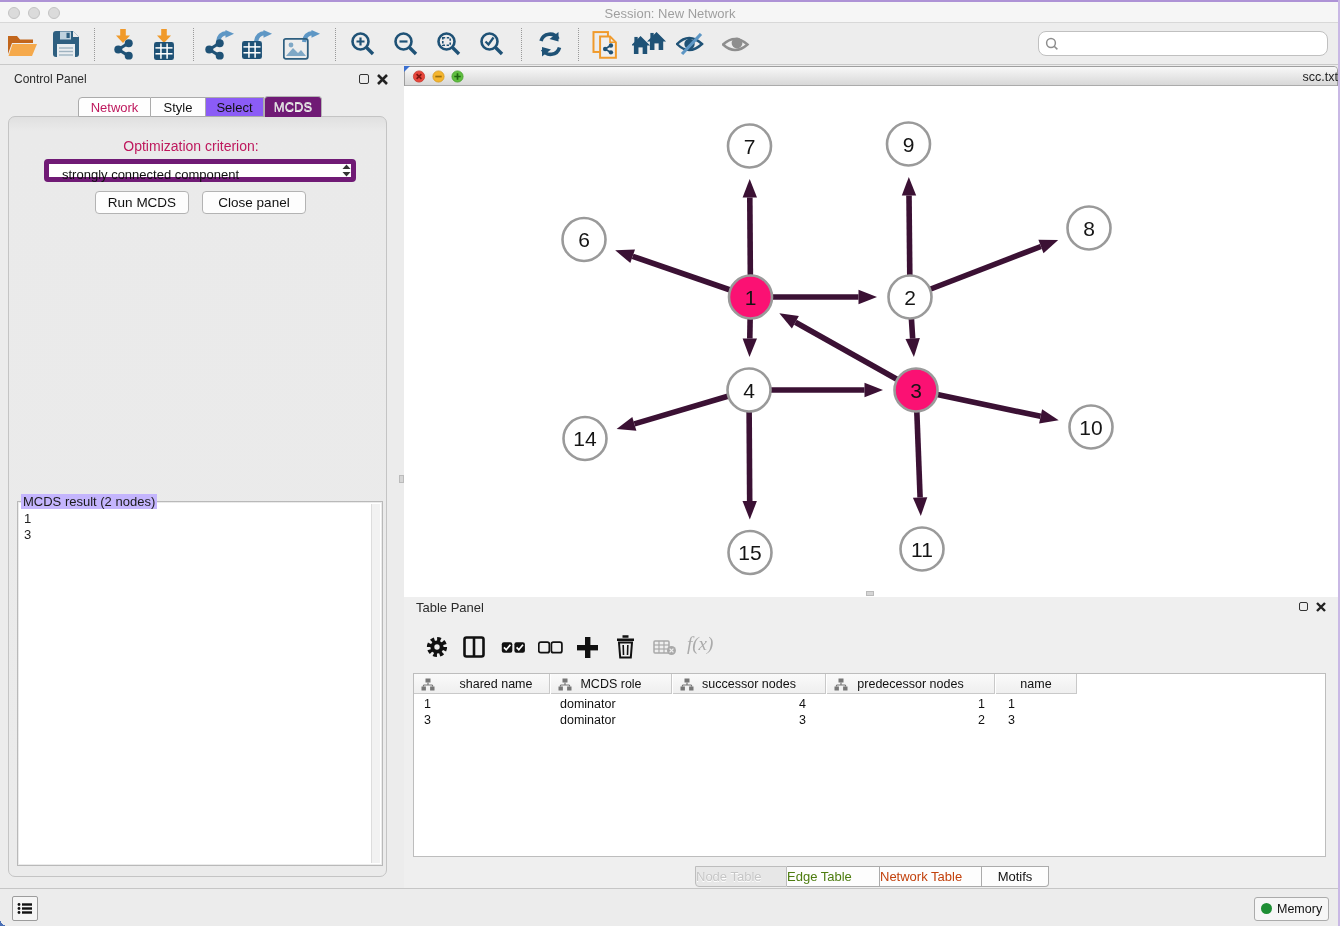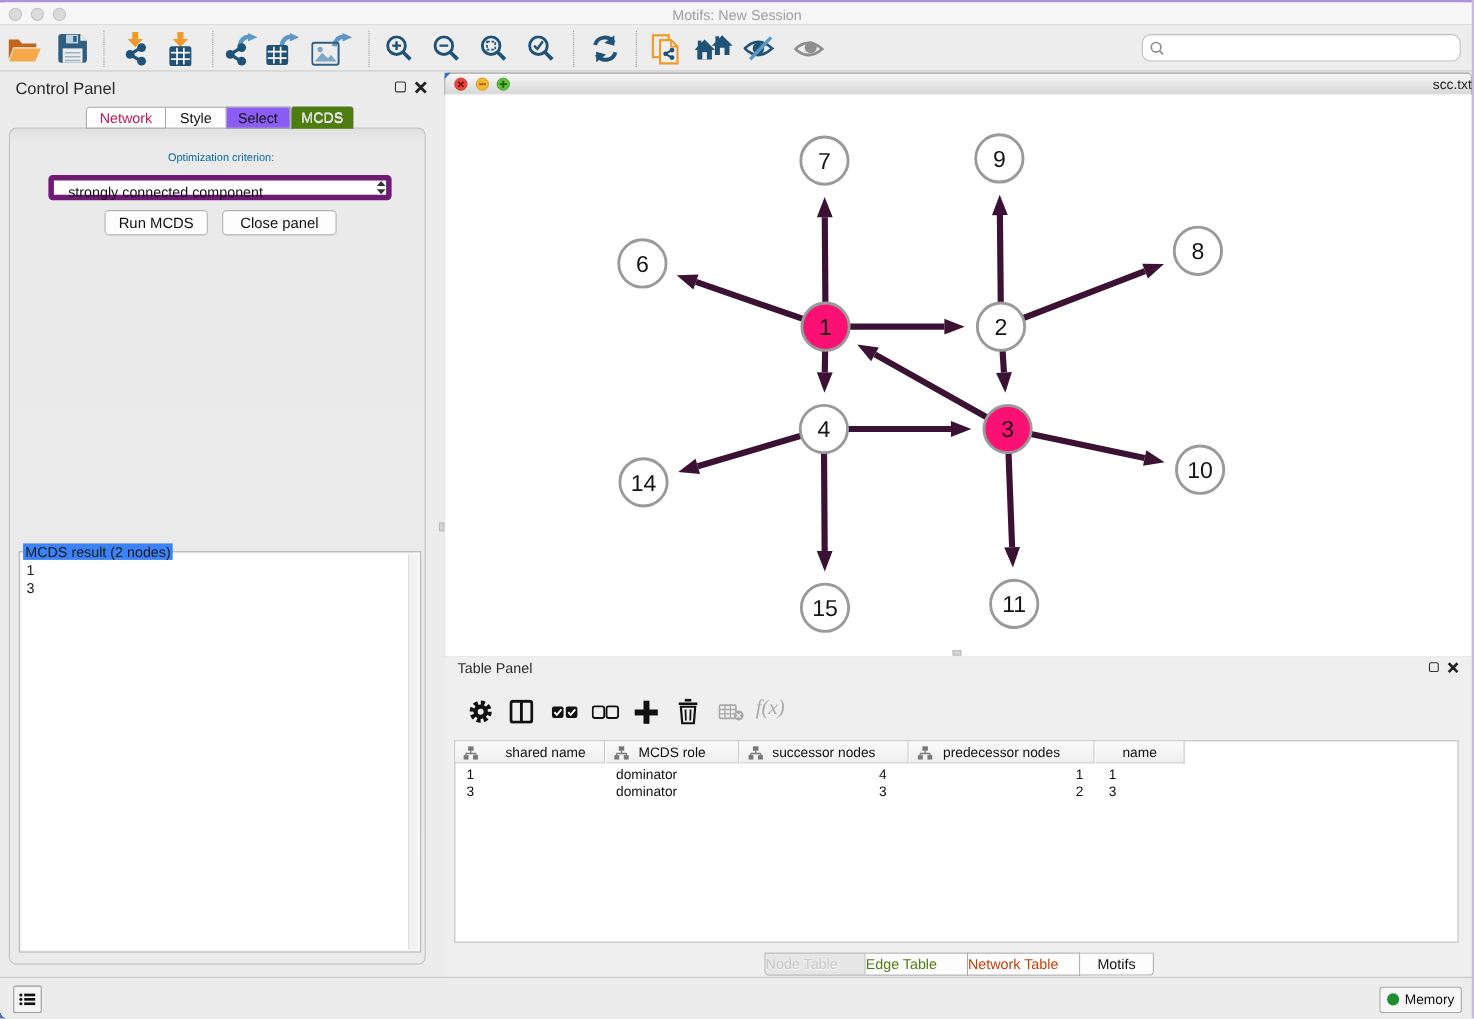--- a/index.html
+++ b/index.html
@@ -9,21 +9,21 @@
 
 <div class="abs" style="left:0;top:0;width:1340px;height:2px;background:#AE93D6;z-index:60"></div>
 <div class="abs" style="right:0;top:0;width:2px;height:926px;background:#C9B8E5;z-index:60"></div>
 <div class="abs" style="left:0;top:0;width:10px;height:10px;background:radial-gradient(circle at 10px 10px, transparent 9px, #AE93D6 9.5px)"></div>
 <div class="abs" style="right:0;top:0;width:12px;height:12px;background:radial-gradient(circle at 0 12px, transparent 10px, #AE93D6 10.5px)"></div>
 
 <div class="abs" style="left:0;top:2px;width:1340px;height:21px;background:#F6F6F6;border-bottom:1px solid #D8D8D8"></div>
 <div class="abs" style="left:8px;top:7px;width:12px;height:12px;border-radius:50%;background:#DBDBDB;border:1px solid #C3C3C3"></div>
 <div class="abs" style="left:28px;top:7px;width:12px;height:12px;border-radius:50%;background:#DBDBDB;border:1px solid #C3C3C3"></div>
 <div class="abs" style="left:48px;top:7px;width:12px;height:12px;border-radius:50%;background:#DBDBDB;border:1px solid #C3C3C3"></div>
-<div class="abs" style="left:0;top:6px;width:1340px;text-align:center;font-size:13px;color:#9F9F9F">Motifs: New Session</div>
+<div class="abs" style="left:0;top:6px;width:1340px;text-align:center;font-size:13px;color:#9F9F9F">Session: New Network</div>
 
 <div class="abs" style="left:0;top:23px;width:1340px;height:42px;background:#EDEDED;border-bottom:1px solid #C9C9C9"></div>
 <div class="abs" id="toolbar" style="left:0;top:23px;width:1340px;height:42px">
     <svg class="abs" style="left:6px;top:8px" width="33" height="28">
 <path d="M2 5 L11 5 L14 8.5 L27 8.5 L27 12 L6 12 L2 23 Z" fill="#C2661C"></path>
 <path d="M6.5 13 L31 13 L26 25 L2.5 25 Z" fill="#F5A94B"></path>
 </svg>
     <svg class="abs" style="left:52px;top:7px" width="28" height="28">
 <path d="M1 4 Q1 1 4 1 L21 1 L27 7 L27 24 Q27 27 24 27 L4 27 Q1 27 1 24 Z" fill="#2E5F80"></path>
 <path d="M21 1 L27 7 L21 7 Z" fill="#EDEDED"></path>
@@ -171,46 +171,46 @@
 </svg>
   </div>
 
 <div class="abs" style="left:1038px;top:31px;width:290px;height:25px;background:#fff;border:1px solid #C0C0C0;border-radius:8px"></div>
 <svg class="abs" style="left:1044px;top:36px" width="16" height="16">
     <circle cx="7" cy="7" r="4.4" fill="none" stroke="#8E8E8E" stroke-width="1.5"></circle>
     <line x1="10.2" y1="10.2" x2="13.4" y2="13.4" stroke="#8E8E8E" stroke-width="1.5"></line>
   </svg>
 
 <div class="abs" style="left:0;top:66px;width:397px;height:822px;background:#ECECEC"></div>
-<div class="abs" style="left:14px;top:72px;font-size:15px;color:#2b2b2b">Control Panel</div>
+<div class="abs" style="left:14px;top:72px;font-size:12px;color:#2b2b2b">Control Panel</div>
 <div class="abs" style="left:359px;top:74px;width:10px;height:10px;border:1.5px solid #333;border-radius:2px"></div>
 <svg class="abs" style="left:376px;top:73px" width="13" height="13">
     <path d="M2 2 L11 11 M11 2 L2 11" stroke="#222" stroke-width="2.6"></path>
   </svg>
 
 <div class="abs" style="left:8px;top:116px;width:379px;height:761px;background:linear-gradient(#E0E0E0,#EAEAEA 14px,#EBEBEB);border:1px solid #C4C4C4;border-radius:7px"></div>
 
 <div class="abs" style="left:78px;top:97px;width:73px;height:20px;background:#FEFEFE;border:1px solid #ABABAB;border-radius:4px 0 0 0;text-align:center;font-size:13px;color:#be185d;line-height:19px">Network</div>
 <div class="abs" style="left:151px;top:97px;width:55px;height:20px;background:#FEFEFE;border:1px solid #ABABAB;border-left:none;text-align:center;font-size:13px;color:#111;line-height:19px">Style</div>
 <div class="abs" style="left:206px;top:97px;width:58px;height:20px;background:#8b5cf6;border:1px solid #ABABAB;border-left:none;text-align:center;font-size:13px;color:#111;line-height:19px">Select</div>
-<div class="abs" style="left:264px;top:96px;width:58px;height:21px;background:#4d7c0f;border:1px solid #B4B4B4;border-bottom:none;border-radius:4px 4px 0 0;text-align:center;font-size:13px;color:#D9D9D9;line-height:20px;text-shadow:0 1px 0 #f8f8f8">MCDS</div>
-
-<div class="abs" style="left:10px;top:138px;width:382px;text-align:center;font-size:10px;color:#0369a1">Optimization criterion:</div>
+<div class="abs" style="left:264px;top:96px;width:58px;height:21px;background:#701a75;border:1px solid #B4B4B4;border-bottom:none;border-radius:4px 4px 0 0;text-align:center;font-size:13px;color:#D9D9D9;line-height:20px;text-shadow:0 1px 0 #f8f8f8">MCDS</div>
+
+<div class="abs" style="left:0;top:138px;width:382px;text-align:center;font-size:14px;color:#be185d">Optimization criterion:</div>
 <div class="abs" style="left:44px;top:159px;width:312px;height:23px;background:#fff;border:5px solid #701a75;border-radius:4px;font-size:13px;color:#111;line-height:21px;padding-left:13px">strongly connected component</div>
 <svg class="abs" style="left:341px;top:163px" width="11" height="15">
     <path d="M5.5 1.5 L9.5 6 L1.5 6 Z" fill="#333"></path>
     <path d="M5.5 13.5 L9.5 9 L1.5 9 Z" fill="#333"></path>
   </svg>
 <div class="abs" style="left:95px;top:191px;width:94px;height:23px;background:#FDFDFD;border:1px solid #B3B3B3;border-radius:4px;text-align:center;font-size:13.5px;color:#111;line-height:21px">Run MCDS</div>
 <div class="abs" style="left:202px;top:191px;width:104px;height:23px;background:#FDFDFD;border:1px solid #B3B3B3;border-radius:4px;text-align:center;font-size:13.5px;color:#111;line-height:21px">Close panel</div>
 
 <div class="abs" style="left:17px;top:501px;width:366px;height:365px;border:1px solid #B9B9B9"></div>
 <div class="abs" style="left:19px;top:503px;width:362px;height:361px;background:#fff"></div>
 <div class="abs" style="left:371px;top:504px;width:9px;height:359px;background:#F2F2F2;border-left:1px solid #DDD"></div>
-<div class="abs" style="left:21px;top:494px;background:#3b82f6;padding:0 2px;font-size:13px;color:#1a1a1a">MCDS result (2 nodes)</div>
+<div class="abs" style="left:21px;top:494px;background:#c4b5fd;padding:0 2px;font-size:13px;color:#1a1a1a">MCDS result (2 nodes)</div>
 <div class="abs" style="left:24px;top:511px;font-size:13px;color:#222;line-height:16px">1<br>3</div>
 
 <div class="abs" style="left:404px;top:66px;width:934px;height:531px;background:#fff;border:1px solid #9E9E9E;border-radius:4px 4px 0 0"></div>
 <div class="abs" style="left:405px;top:67px;width:932px;height:19px;background:linear-gradient(#F8F8F8,#D8D8D8);border-bottom:1px solid #ABABAB;border-radius:4px 4px 0 0"></div>
 <div class="abs" style="left:404px;top:70px;width:934px;text-align:right;font-size:12.5px;color:#1c1c1c">scc.txt</div>
 <svg class="abs" style="left:412px;top:70px" width="55" height="13">
 <circle cx="7" cy="6.5" r="5.6" fill="#E8463C" stroke="#C43A2E" stroke-width="0.8"></circle>
 <path d="M4.6 4.1 L9.4 8.9 M9.4 4.1 L4.6 8.9" stroke="#7E1510" stroke-width="1.6"></path>
 <circle cx="26.5" cy="6.5" r="5.6" fill="#F5B52E" stroke="#D49A20" stroke-width="0.8"></circle>
 <rect x="23.3" y="5.7" width="6.4" height="1.7" fill="#9A6E0E"></rect>

